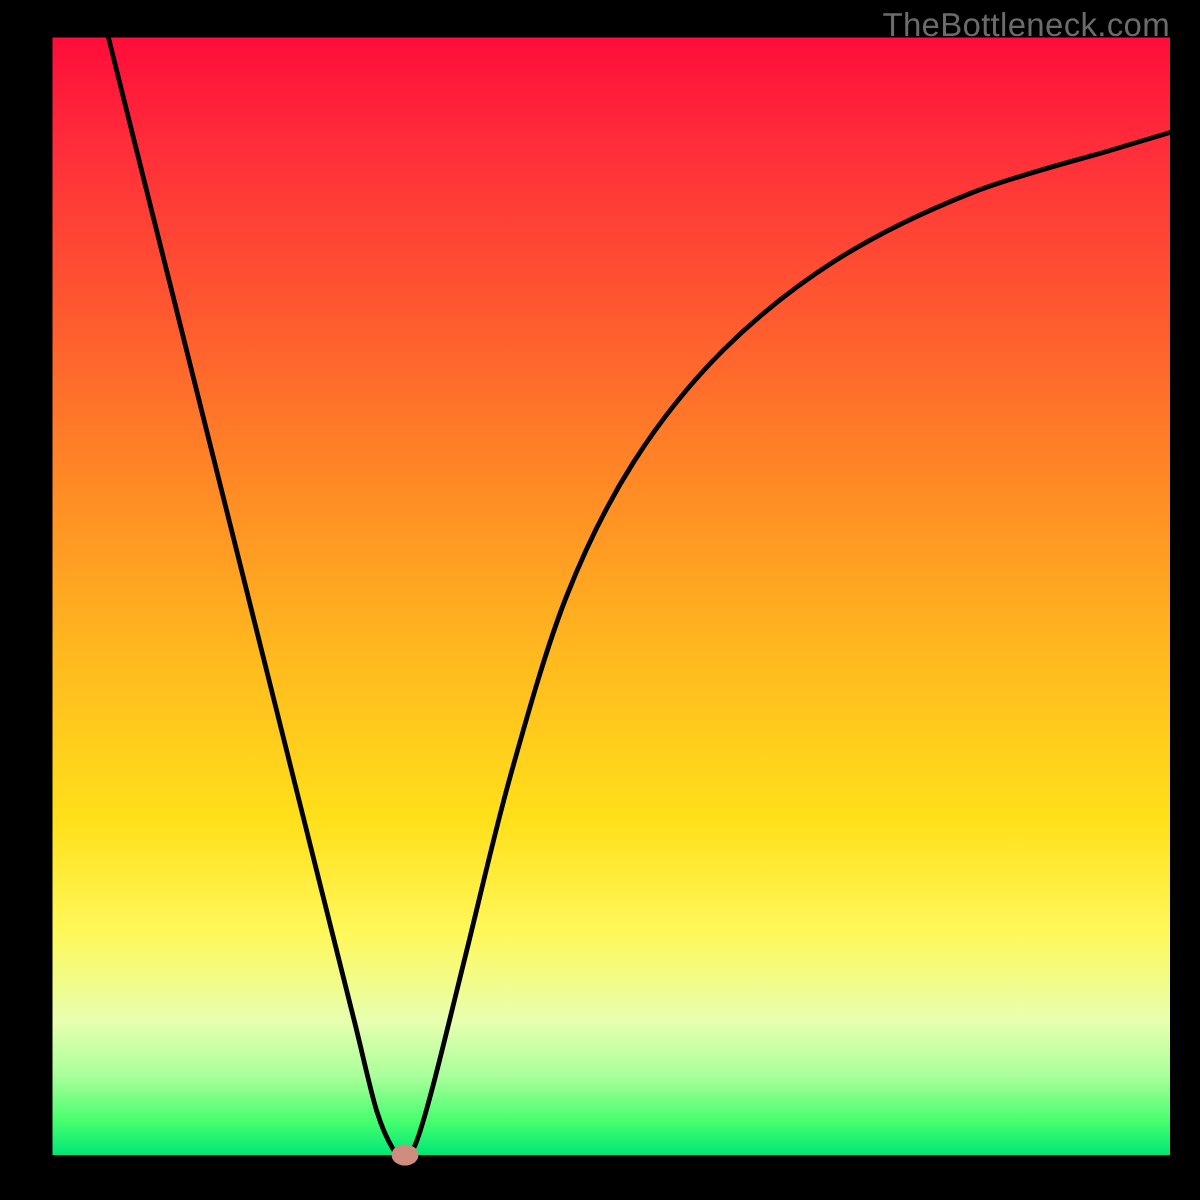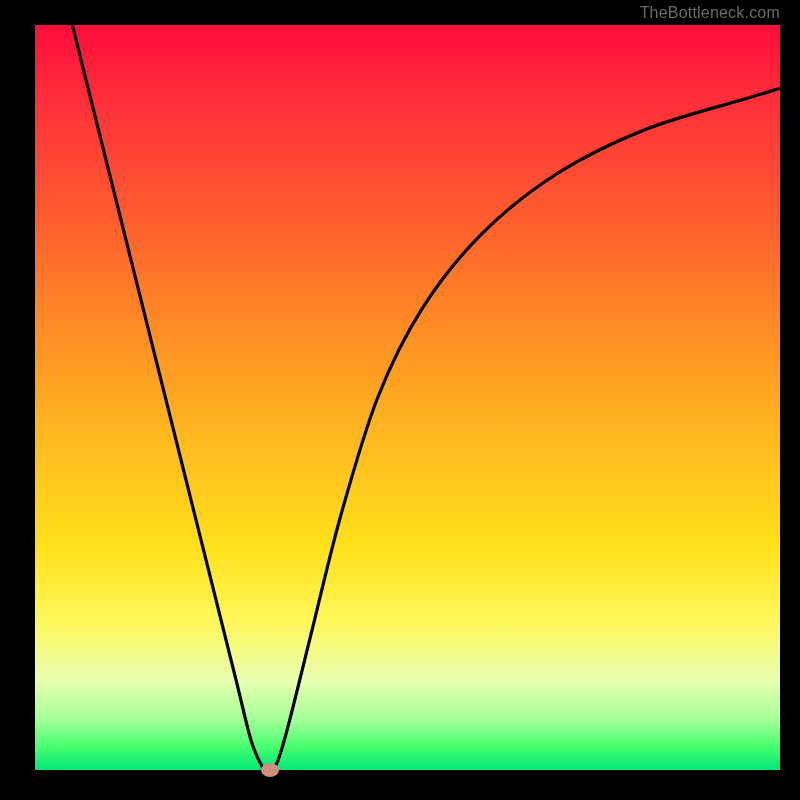--- a/index.html
+++ b/index.html
@@ -36,21 +36,21 @@
       #e8ffb0 88%,
       #a8ff9a 93%,
       #45ff6e 97%,
       #00e676 100%
     );
   }
   .watermark {
     position: absolute;
     top: 4px;
     right: 20px;
-    font-size: 16px;
+    font-size: 22px;
     font-weight: 500;
     color: #6b6b6b;
     letter-spacing: 0.2px;
     user-select: none;
   }
   svg.curve {
     position: absolute;
     left: 0;
     top: 0;
     width: 745px;

